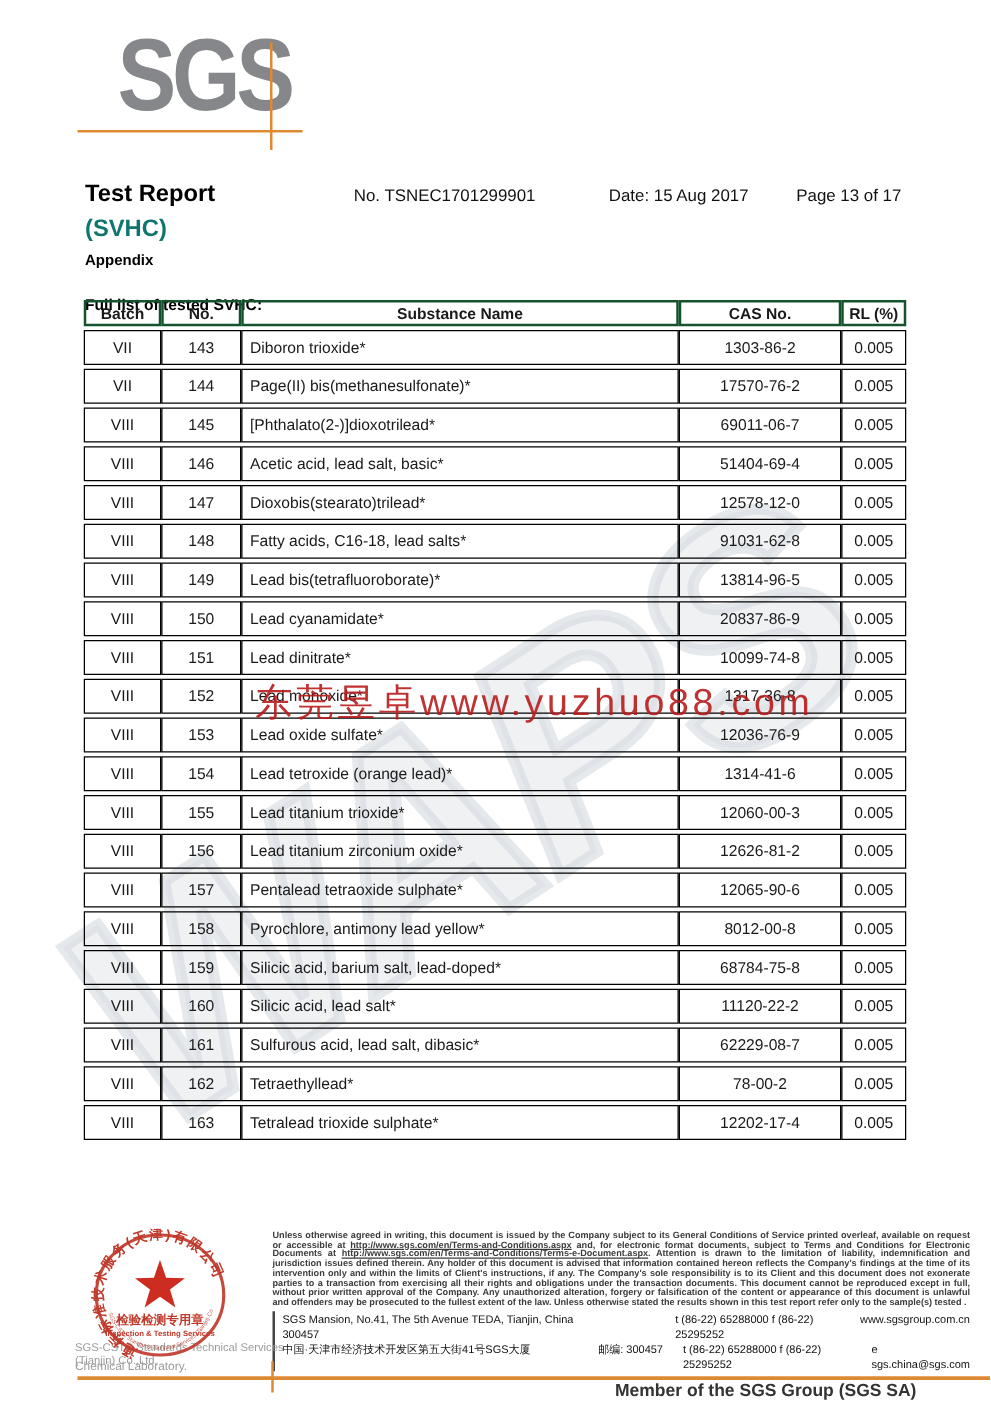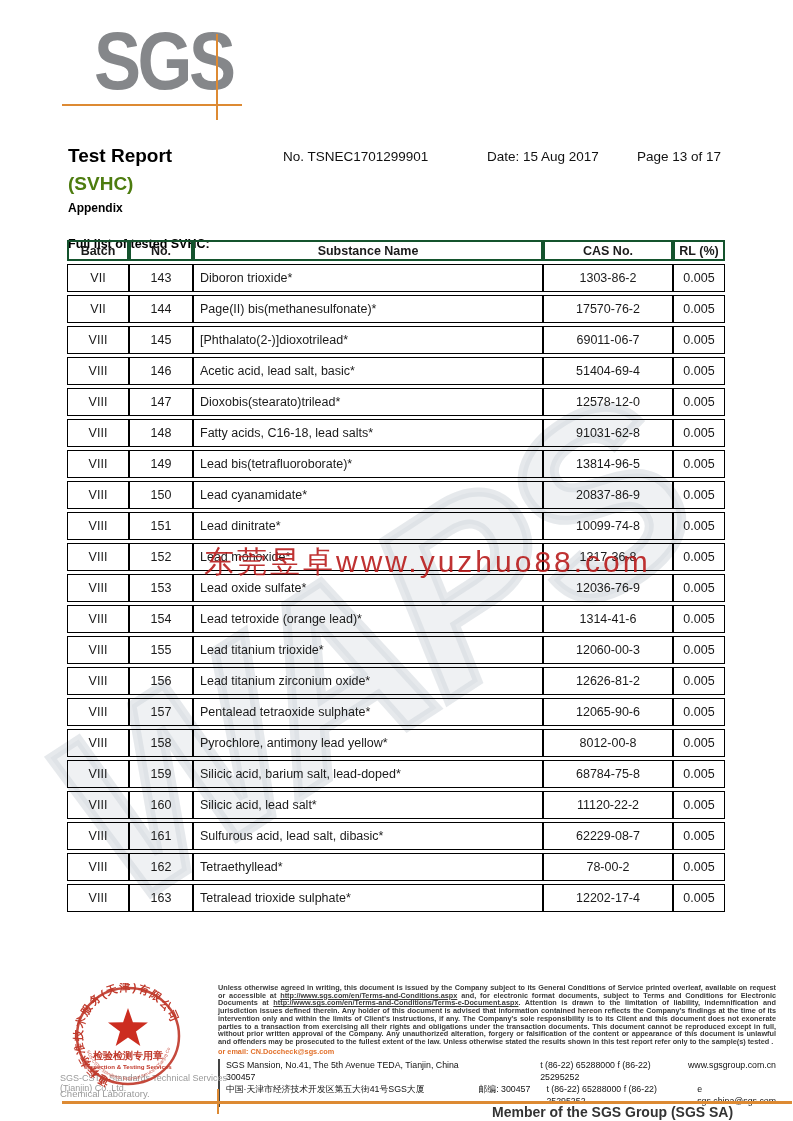--- a/index.html
+++ b/index.html
@@ -10,21 +10,21 @@
   
   .logo { position:absolute; left:68px; top:26px; width:200px; height:100px; }
   .logo-text { position:absolute; left:26px; top:-6px; font-size:82px; font-weight:bold;
                color:#85878a; letter-spacing:-4px; line-height:1;
                transform:scaleX(0.86); transform-origin:left top; }
   .logo-hline { position:absolute; left:-6px; top:78px; width:180px; height:2px; background:#dd8a33; }
   .logo-vline { position:absolute; left:148px; top:8px; width:2px; height:86px; background:#dd8a33; }
 
   
   .title   { position:absolute; left:68px;  top:145px; font-size:19px; font-weight:bold; color:#000; }
-  .svhc    { position:absolute; left:68px;  top:173px; font-size:19px; font-weight:bold; color:#4d7c0f; }
+  .svhc    { position:absolute; left:68px;  top:173px; font-size:19px; font-weight:bold; color:#0f766e; }
   .rep-no  { position:absolute; left:283px; top:149px; font-size:13.5px; color:#111; }
   .rep-dt  { position:absolute; left:487px; top:149px; font-size:13.5px; color:#111; }
   .rep-pg  { position:absolute; left:637px; top:149px; font-size:13.5px; color:#111; }
   .appx    { position:absolute; left:68px;  top:201px; font-size:12px;   font-weight:bold; color:#000; }
   .fulllist{ position:absolute; left:68px;  top:217px; font-size:12.5px; font-weight:bold; color:#000;margin-top:20px; }
 
   
   .wm-waps { position:absolute; left:10px; top:340px; width:720px; height:620px; z-index:0;
              display:flex; align-items:center; justify-content:center; pointer-events:none;
              transform:rotate(-33deg); font-style:italic; font-weight:bold; font-size:245px;
@@ -275,21 +275,20 @@
         <textPath href="#botPath" startOffset="2">SGS-CSTC Standards Technical Services (Tianjin) Co.,Ltd.</textPath>
       </text>
     </svg>
   </div>
   <div class="company1">SGS-CSTC Standards Technical Services (Tianjin) Co.,Ltd.</div>
   <div class="company2">Chemical Laboratory.</div>
 
   <div class="foot-right">
     <div class="legal"><span>Unless otherwise agreed in writing, this document is issued by the Company subject to its General Conditions of Service printed overleaf, available on request or accessible at </span><span class="u">http://www.sgs.com/en/Terms-and-Conditions.aspx</span><span> and, for electronic format documents, subject to Terms and Conditions for Electronic Documents at </span><span class="u">http://www.sgs.com/en/Terms-and-Conditions/Terms-e-Document.aspx</span><span>. Attention is drawn to the limitation of liability, indemnification and jurisdiction issues defined therein. Any holder of this document is advised that information contained hereon reflects the Company's findings at the time of its intervention only and within the limits of Client's instructions, if any. The Company's sole responsibility is to its Client and this document does not exonerate parties to a transaction from exercising all their rights and obligations under the transaction documents. This document cannot be reproduced except in full, without prior written approval of the Company. Any unauthorized alteration, forgery or falsification of the content or appearance of this document is unlawful and offenders may be prosecuted to the fullest extent of the law. Unless otherwise stated the results shown in this test report refer only to the sample(s) tested .</span></div>
     <div class="attn">
-      <div>or email: CN.Doccheck@sgs.com</div>
     </div>
     <div class="addr">
       <div class="addr-row">
         <span class="a-main">SGS Mansion, No.41, The 5th Avenue TEDA, Tianjin, China 300457</span>
         <span class="a-zip"></span>
         <span class="a-tel">t (86-22) 65288000  f (86-22) 25295252</span>
         <span class="a-right">www.sgsgroup.com.cn</span>
       </div>
       <div class="addr-row">
         <span class="a-main">中国·天津市经济技术开发区第五大街41号SGS大厦</span>

